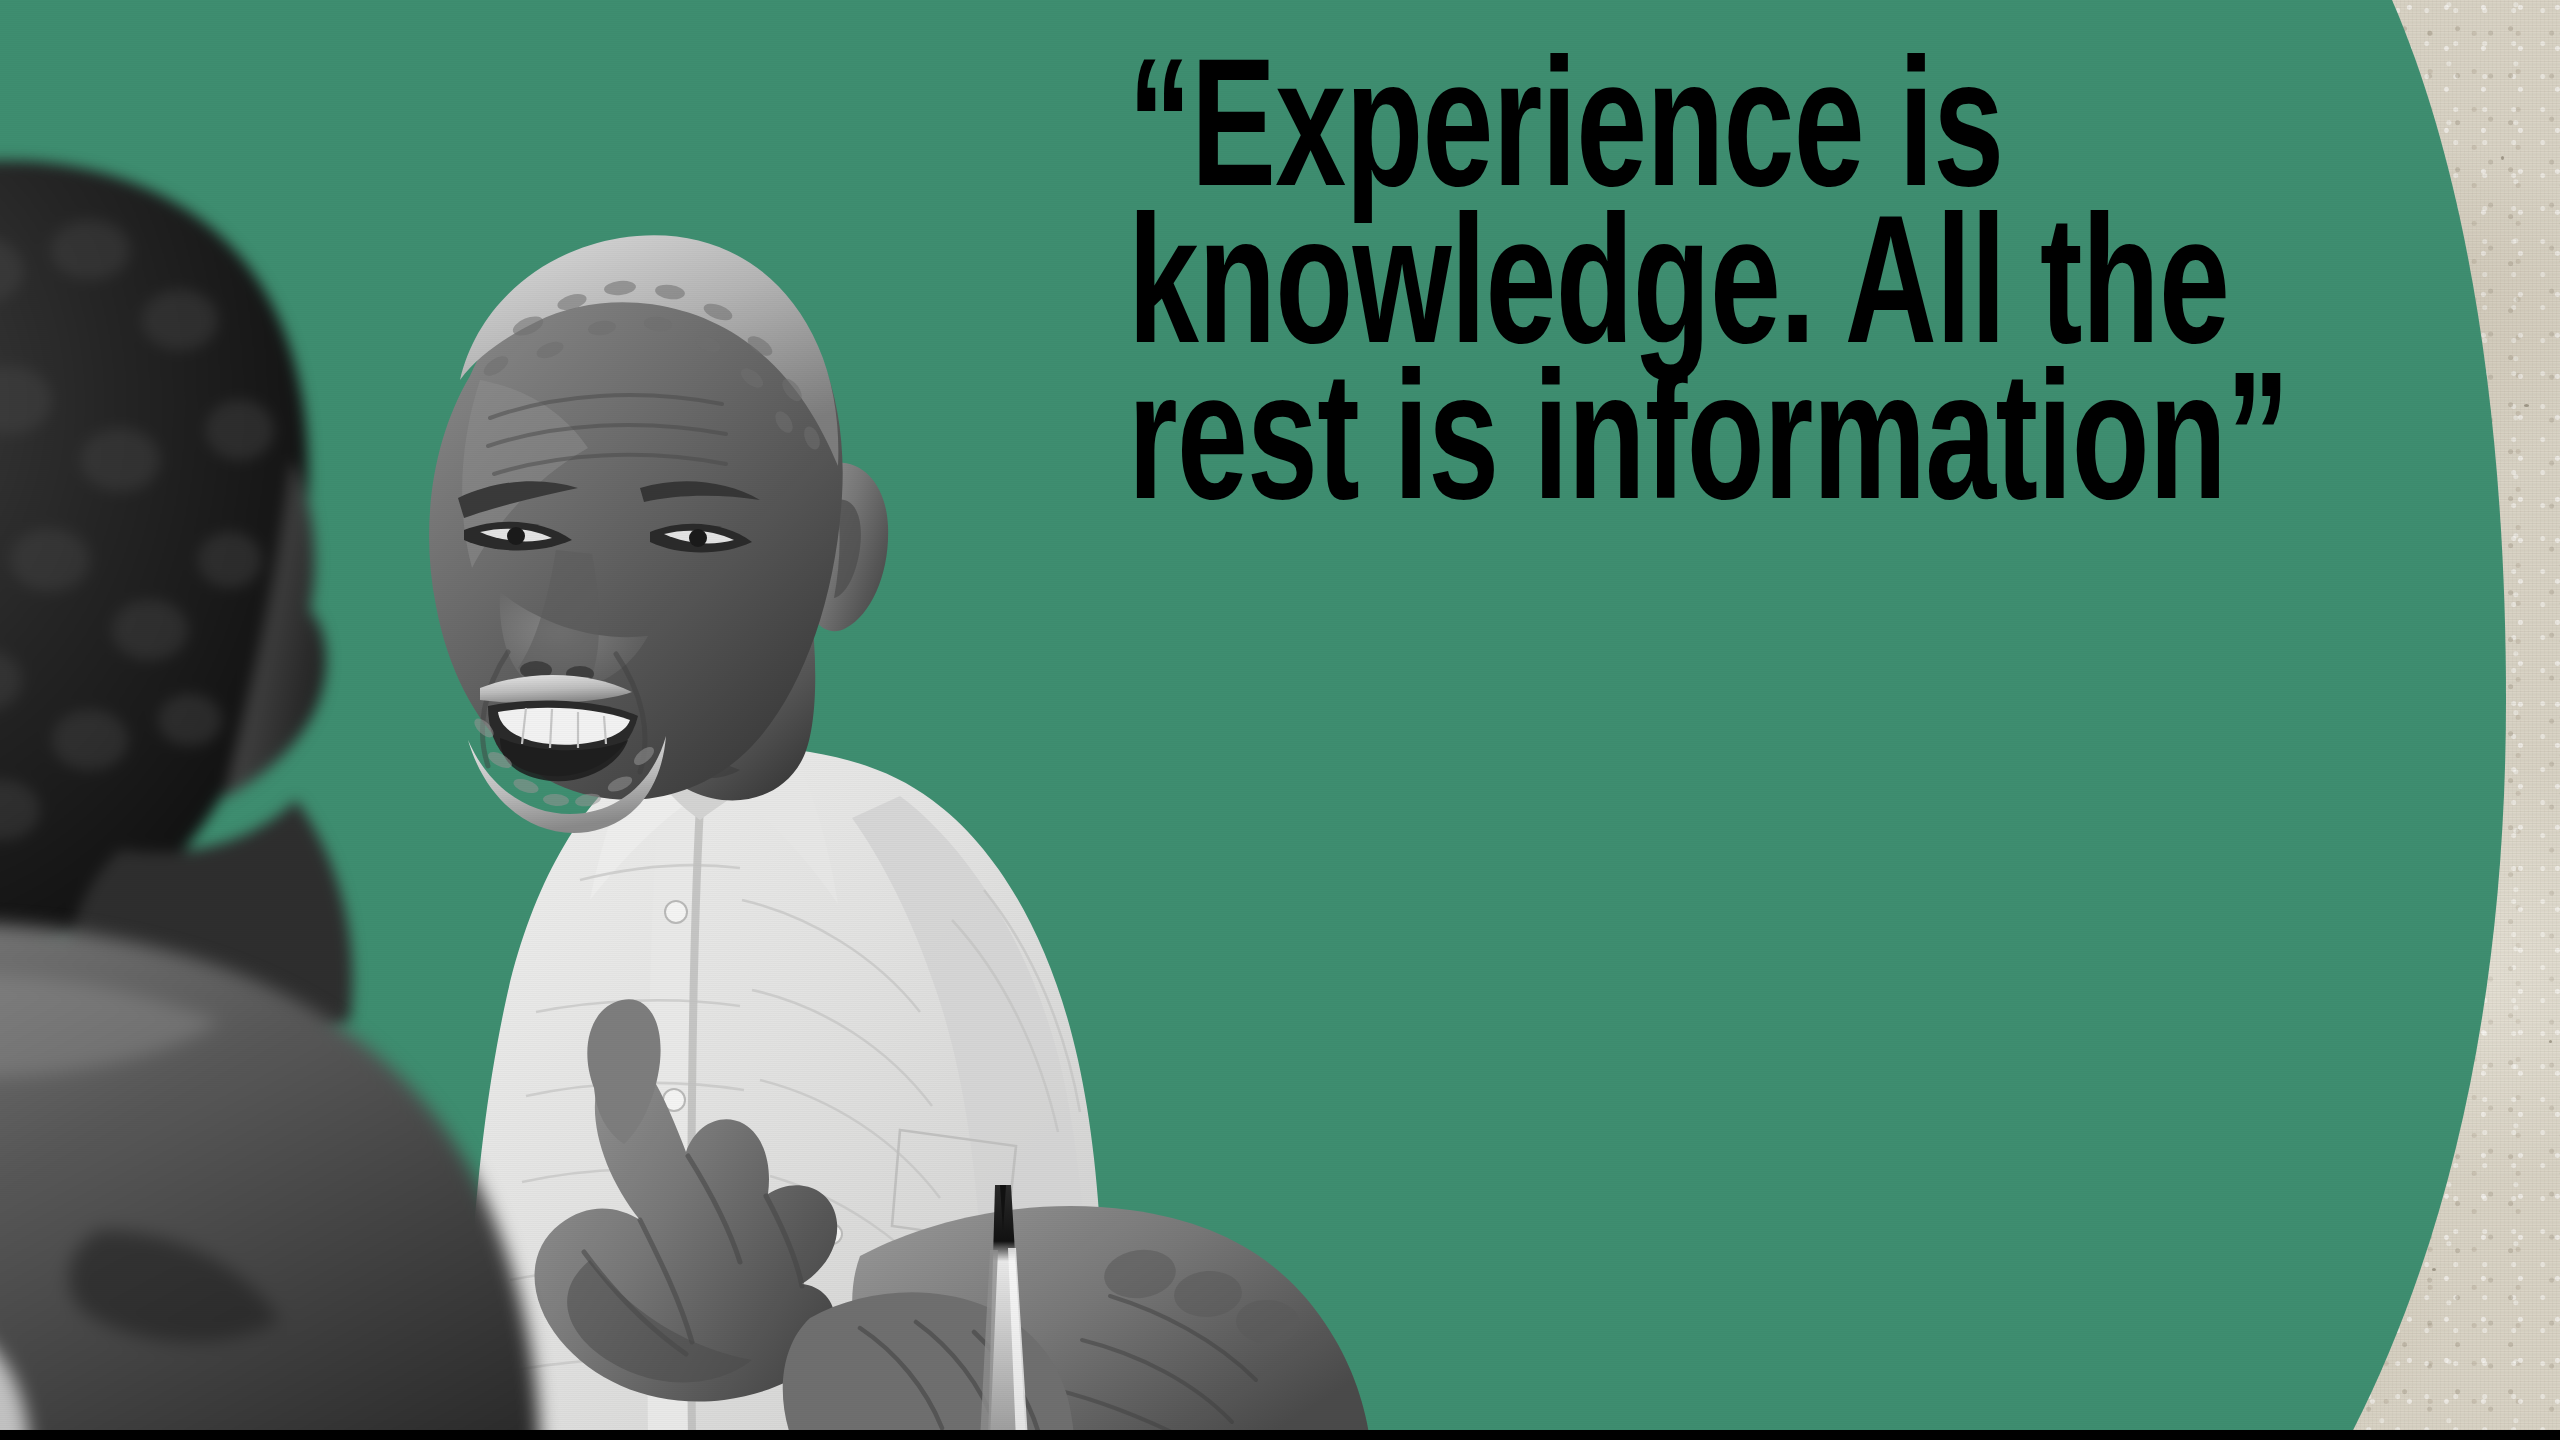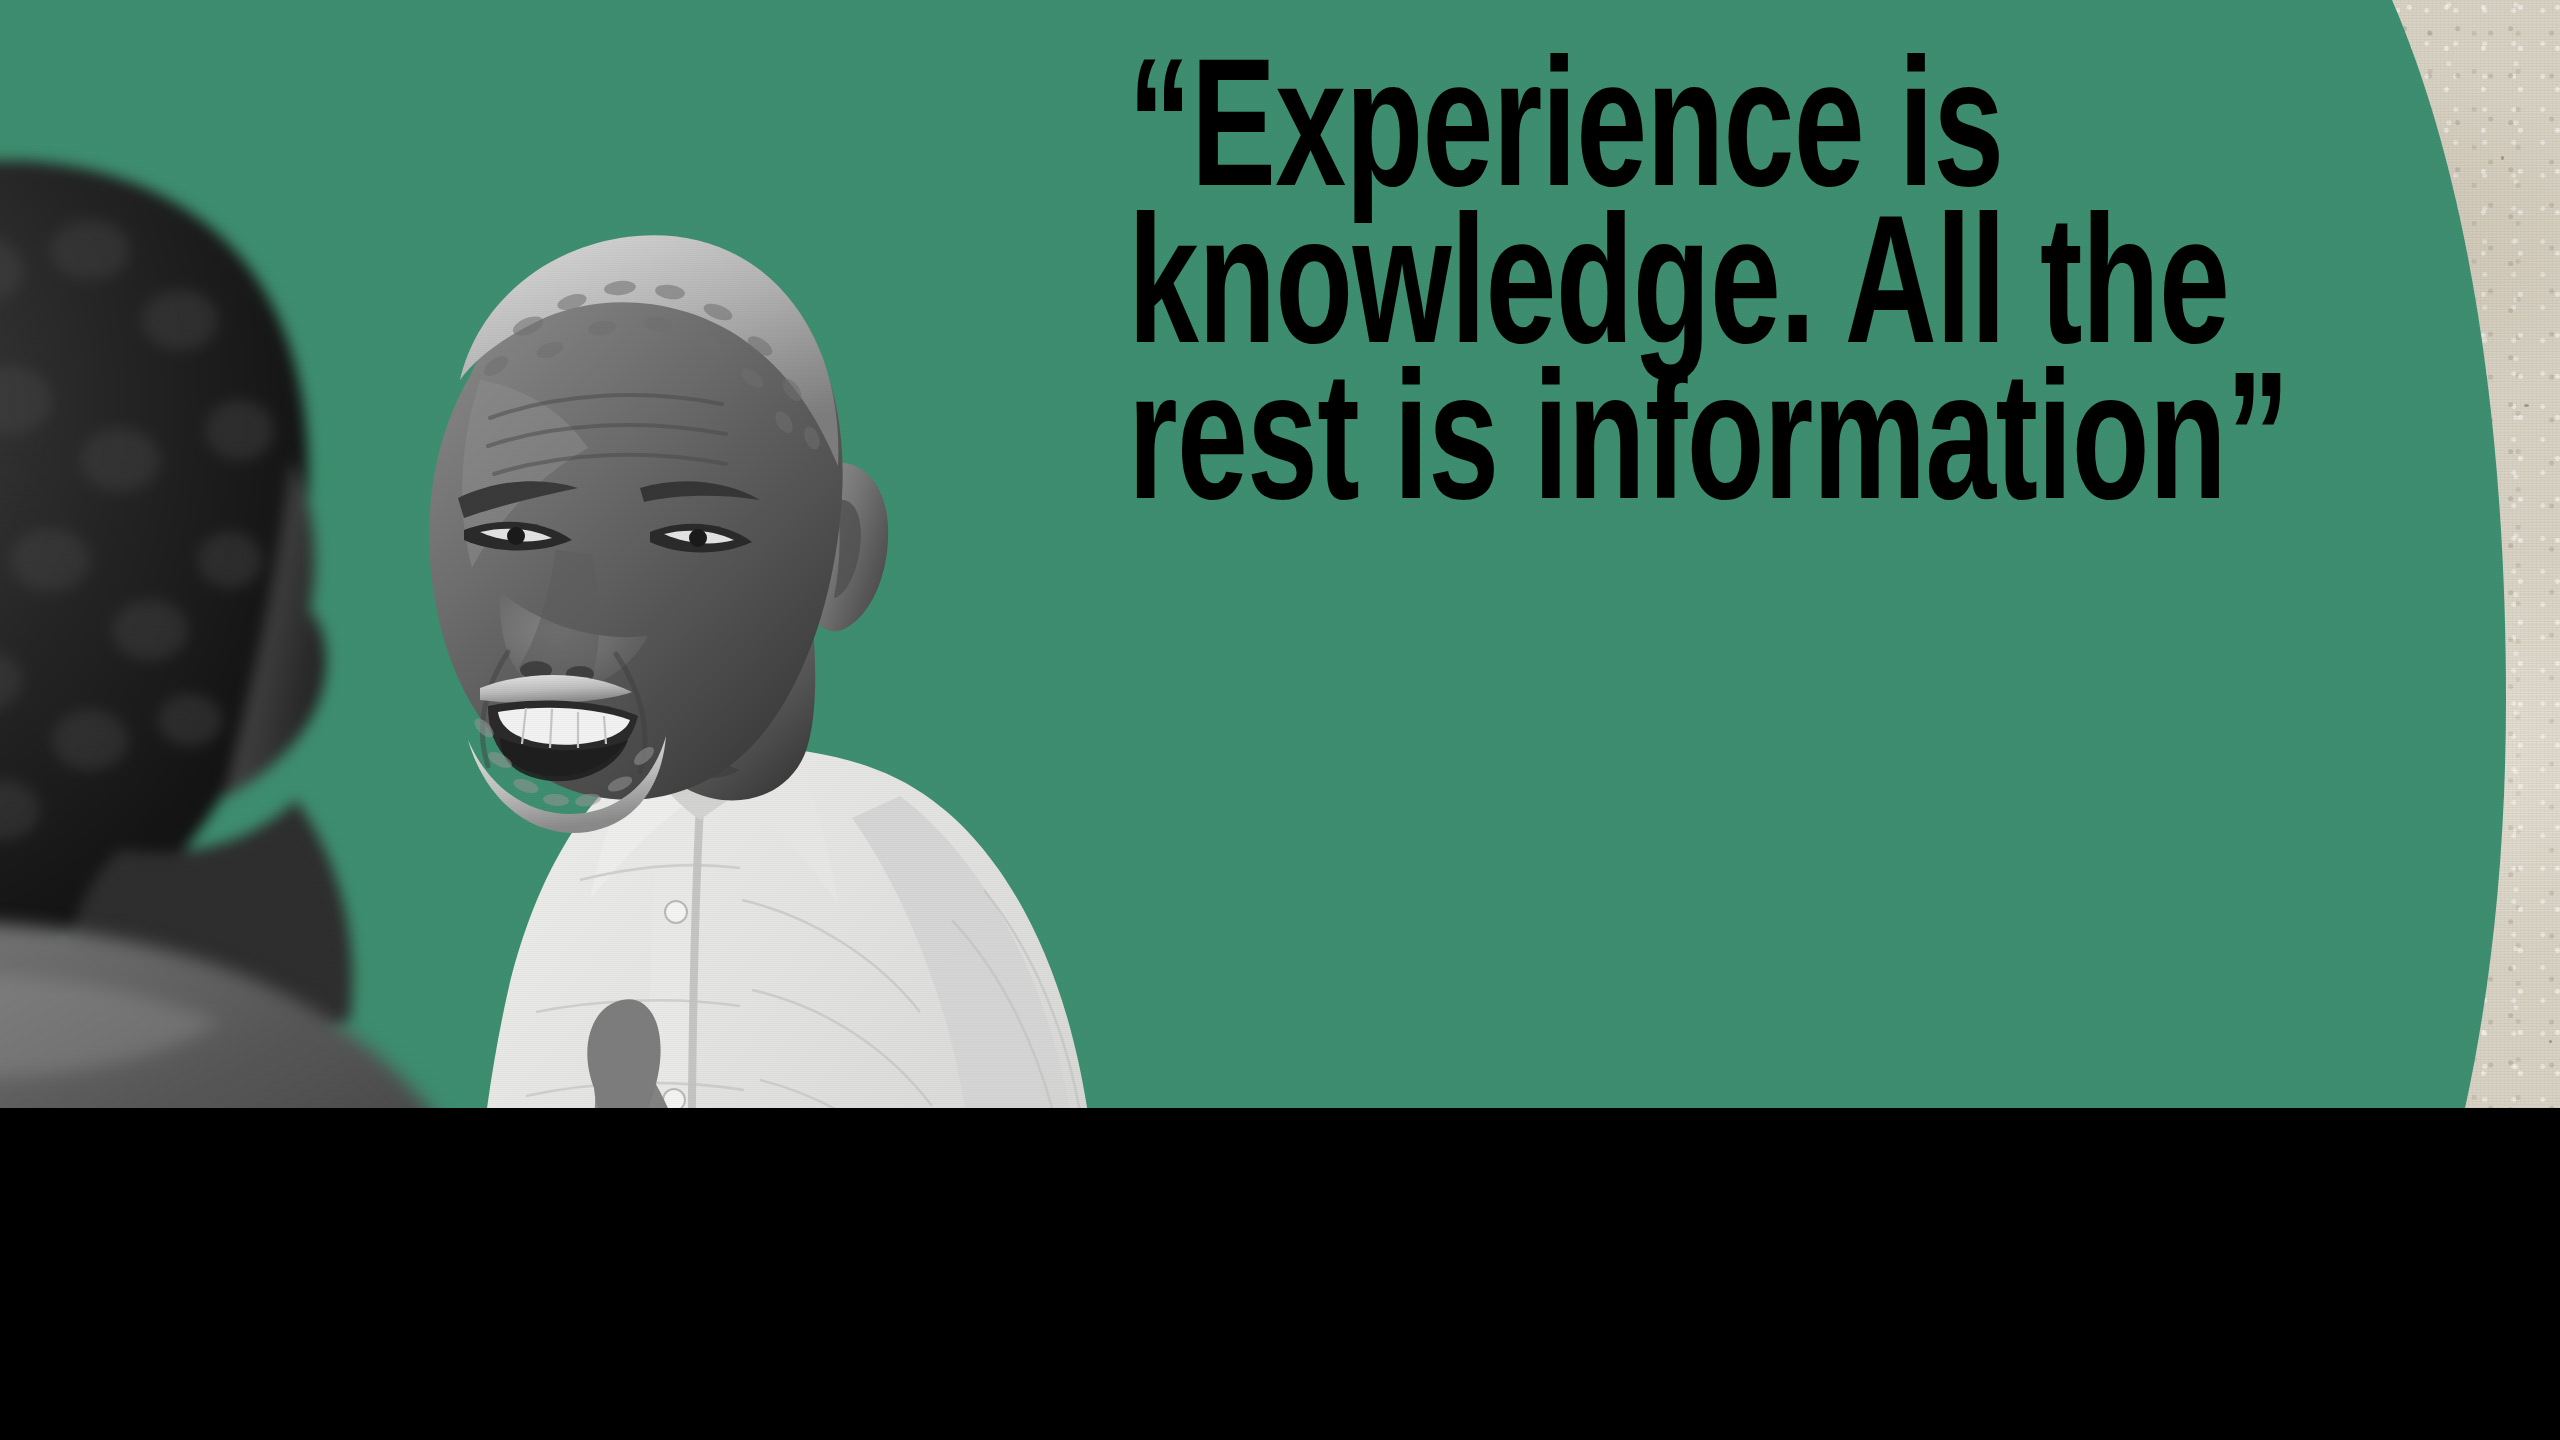--- a/index.html
+++ b/index.html
@@ -1,18 +1,18 @@
 <!DOCTYPE html>
 <html><head>
 <meta charset="utf-8">
 <style>
   html,body{margin:0;padding:0;background:#000;}
   #stage{
     position:relative;
-    width:2560px;height:1108px;
+    width:2560px;height:1430px;
     overflow:hidden;
     font-family:"Liberation Sans",sans-serif;
     background:#d9d3c5;
   }
 
   
   .paper{
     position:absolute;inset:0;
     background-color:#d9d3c5;
     background-image:

